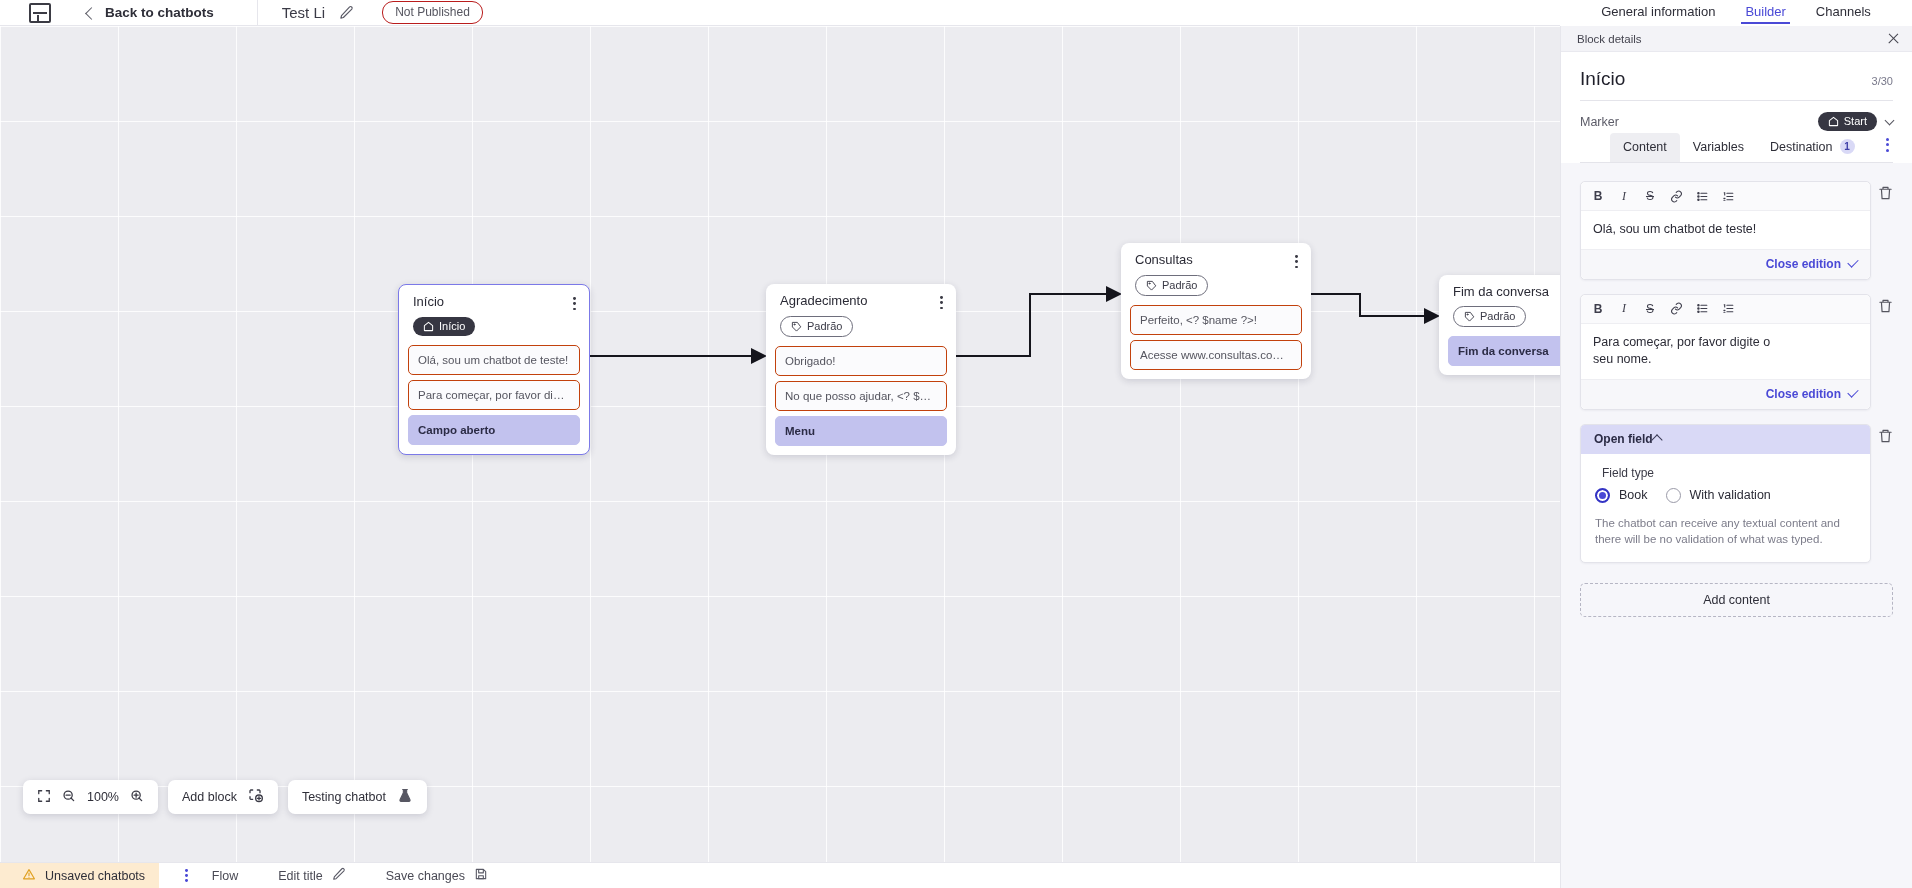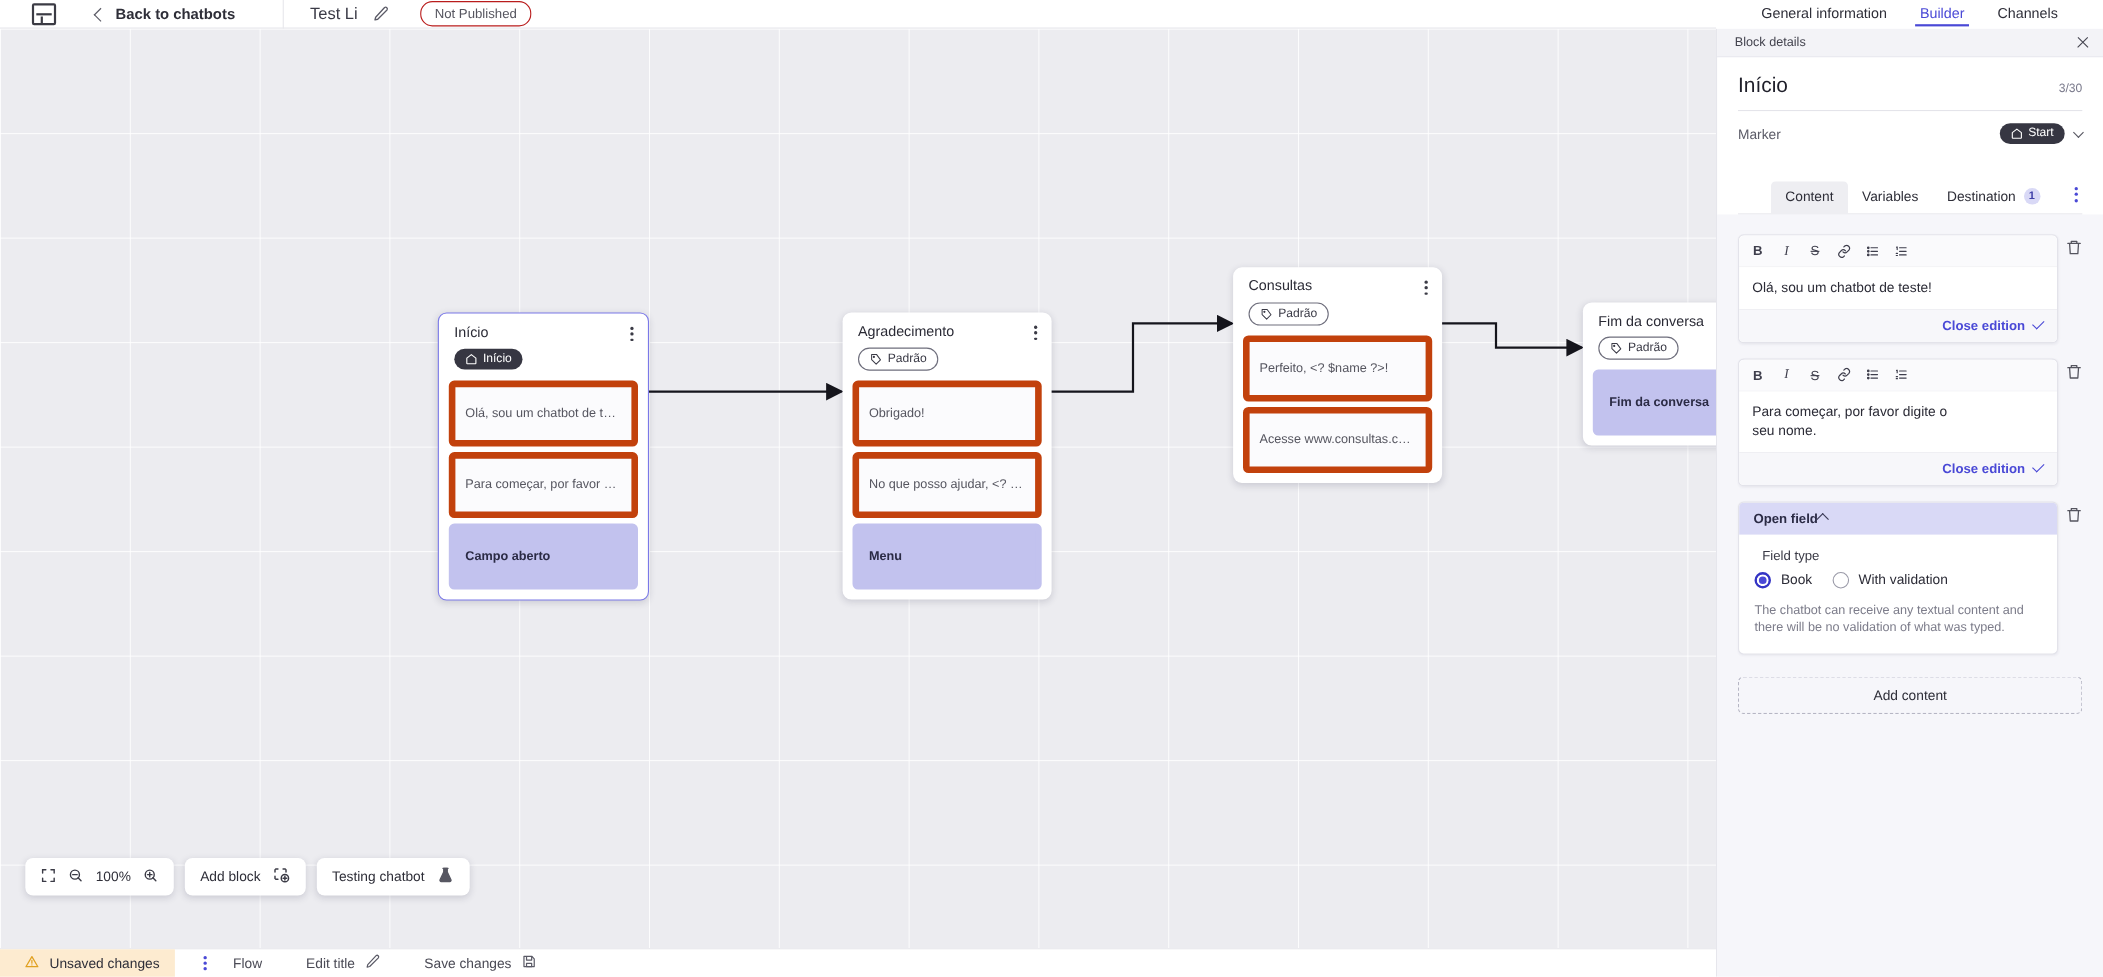--- a/index.html
+++ b/index.html
@@ -96,22 +96,22 @@
   .kebab { display: flex; flex-direction: column; gap: 2.5px; padding-top: 3px; cursor: pointer; }
   .kebab i { width: 2.8px; height: 2.8px; border-radius: 50%; background: #3b3b46; display: block; }
   .tag {
     display: inline-flex; align-items: center; gap: 5px; margin: 7px 0 0 14px;
     font-size: 11px; border-radius: 12px; padding: 3px 10px 4px; white-space: nowrap;
   }
   .tag-start { background: #363642; color: #fff; font-weight: 400; }
   .tag-pad { background: #fff; color: #3a3a46; border: 1px solid #6e6e7c; }
   .node-rows { margin-top: 9px; padding: 0 9px; display: flex; flex-direction: column; gap: 5px; }
   .nrow {
-    background: #fbfbfd; border: 6px solid #c2410c; border-radius: 5px;
-    font-size: 11.5px; color: #55555f; padding: 18px 9px; white-space: nowrap;
+    background: #fbfbfd; border: 1px solid #c2410c; border-radius: 5px;
+    font-size: 11.5px; color: #55555f; padding: 8px 9px; white-space: nowrap;
     overflow: hidden; text-overflow: ellipsis;
   }
   .nrow.hl {
     background: #c2c2ee; border-color: #c2c2ee; color: #2b2b45; font-weight: 700;
   }
 
   
   .fl-toolbar { position: absolute; left: 23px; bottom: 48px; display: flex; gap: 10px; z-index: 20; }
   .fl-card {
     background: #fff; border-radius: 7px; box-shadow: 0 2px 7px rgba(40,40,70,.17);
@@ -165,21 +165,21 @@
     display: flex; align-items: center; justify-content: space-between;
     padding: 11px 0 0;
   }
   .marker-lbl { font-size: 12.5px; color: #5c5c68; }
   .marker-right { display: flex; align-items: center; gap: 9px; }
   .chev-dn {
     width: 7px; height: 7px; border-right: 1.5px solid #55555f; border-bottom: 1.5px solid #55555f;
     transform: rotate(45deg); margin-bottom: 3px; cursor: pointer;
   }
 
-  .tabs { display: flex; align-items: flex-end; margin: 33px 19px 0; position: relative; padding-left: 30px; }
+  .tabs { display: flex; align-items: flex-end; margin: 1px 19px 0; position: relative; padding-left: 30px; }
   .tab {
     font-size: 12.5px; color: #2e2e38; padding: 7px 13px 8px; cursor: pointer;
     white-space: nowrap; display: flex; align-items: center; gap: 7px;
   }
   .tab.active { background: #eeeef2; border-radius: 4px 4px 0 0; }
   .tab-badge {
     background: #d9d9f6; color: #3f3fa8; font-size: 10px; font-weight: 700;
     border-radius: 50%; width: 15px; height: 15px; display: flex;
     align-items: center; justify-content: center;
   }
@@ -426,21 +426,21 @@
 </div>
 
 <div class="statusbar">
   <div class="unsaved">
     <span>
       <svg width="14" height="13" viewBox="0 0 24 24" fill="none" stroke="#e0a020" stroke-width="2.1" stroke-linejoin="round">
           <path d="M12 3 22 20H2z"></path>
           <path d="M12 9.5v4.5M12 17h.01" stroke-linecap="round"></path>
         </svg>
     </span>
-    <span>Unsaved changes</span>
+    <span>Unsaved chatbots</span>
   </div>
   <span class="sb-kebab">
       <i></i>
       <i></i>
       <i></i>
     </span>
   <div class="sb-item">
     <span>Flow</span>
   </div>
   <div class="sb-item">

